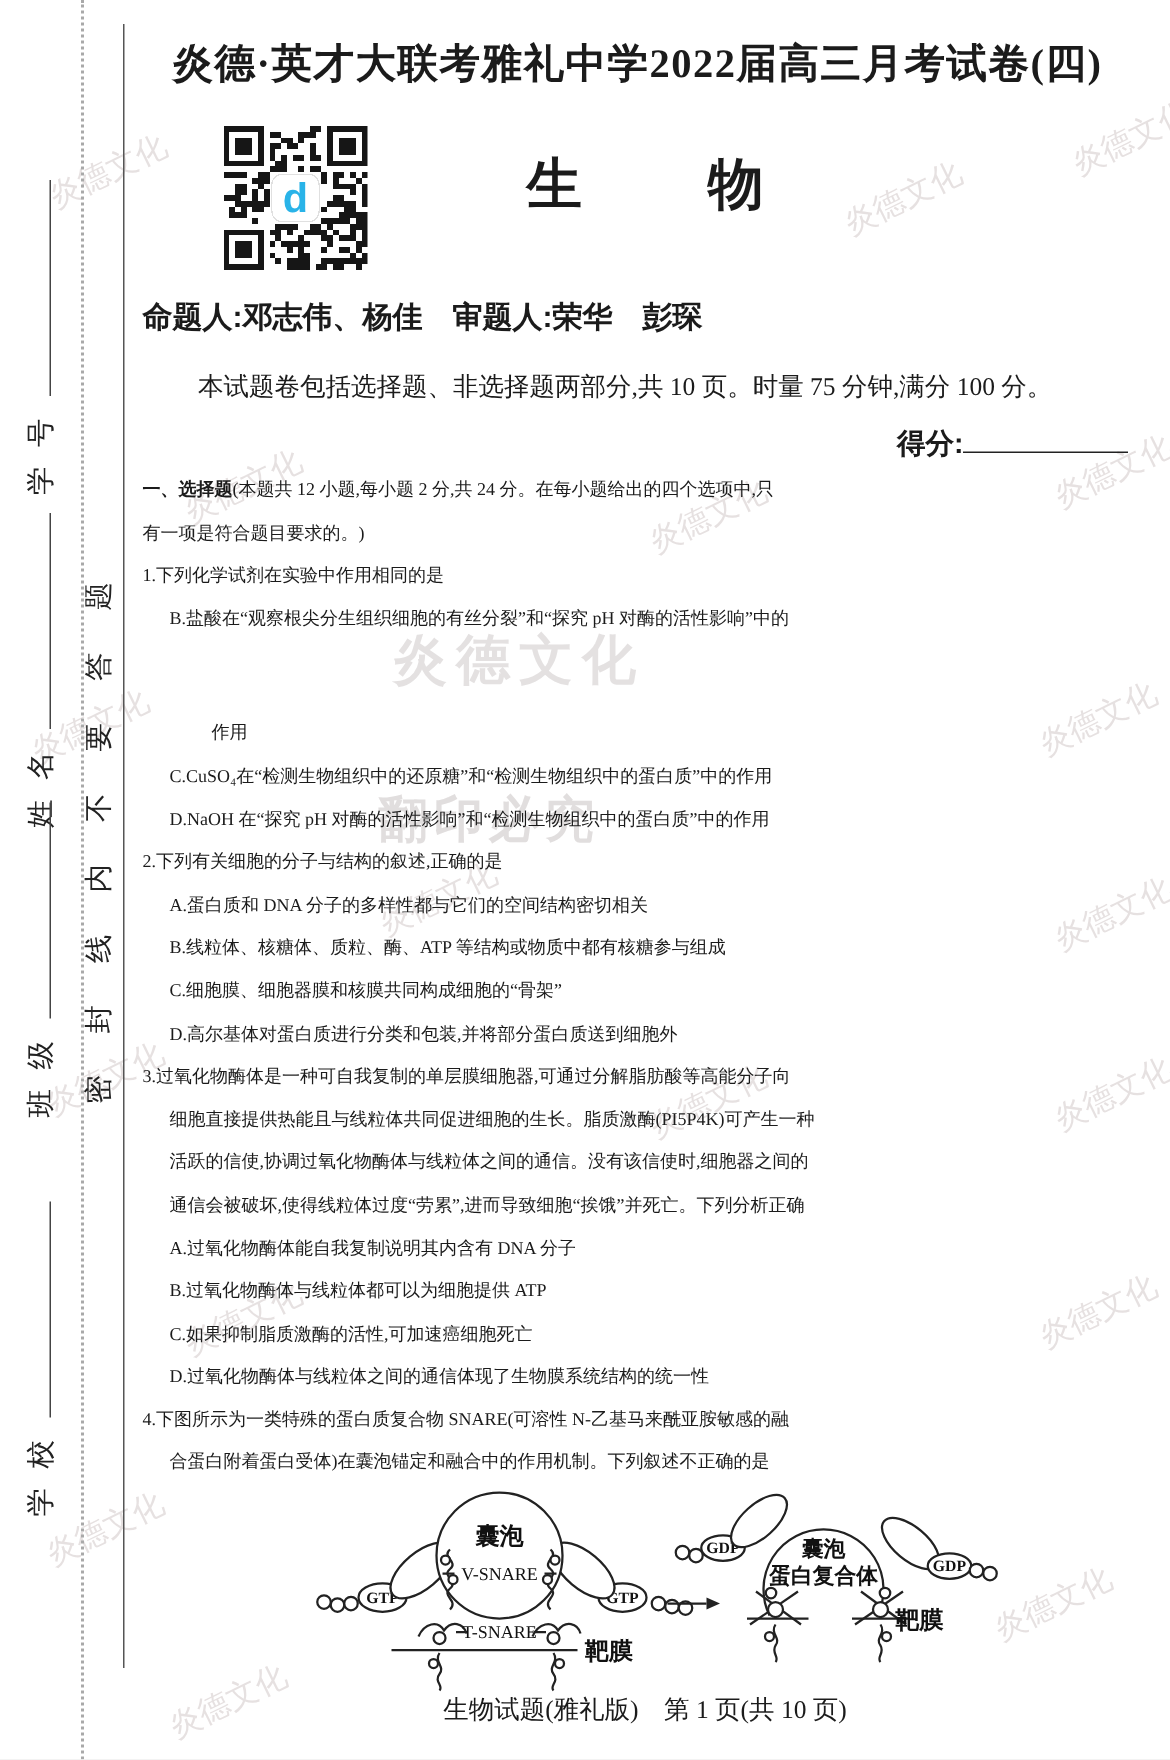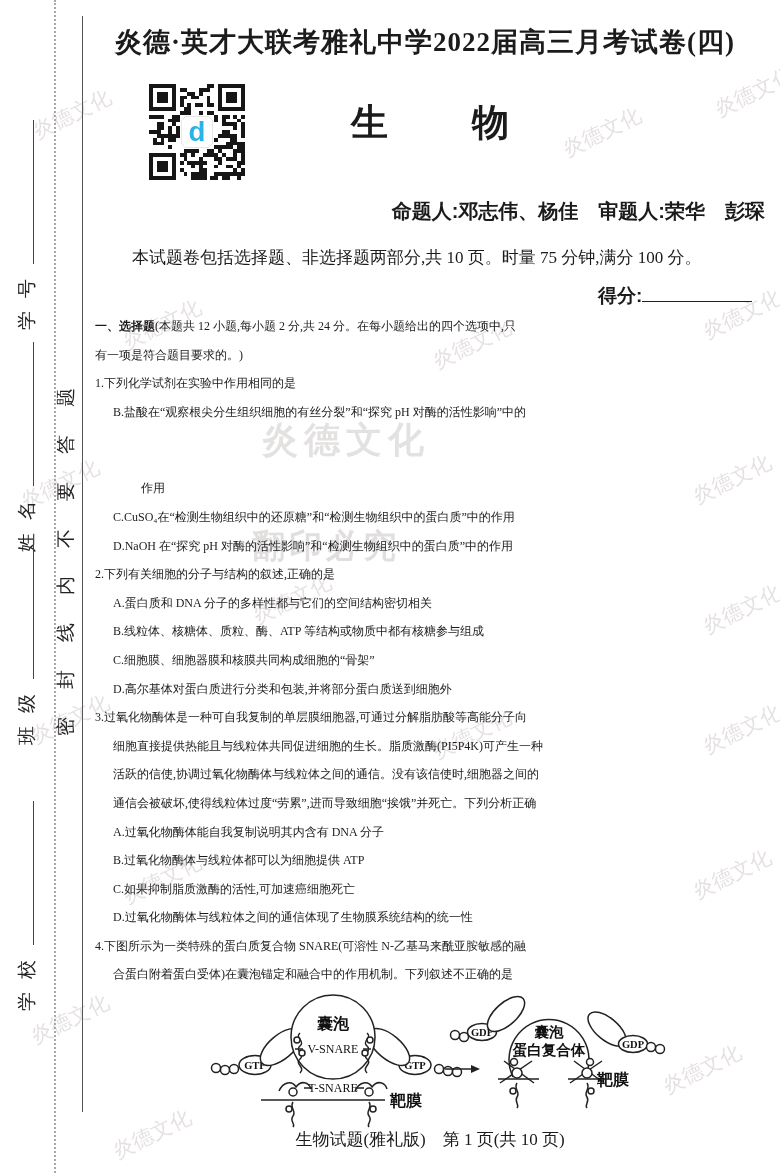--- a/index.html
+++ b/index.html
@@ -29,21 +29,21 @@
   .vblank{flex:1;border-bottom:1.2px solid #444;height:12px;margin-left:2px;}
   .vseal{position:absolute;width:420px;height:26px;display:flex;align-items:center;justify-content:center;
       transform:rotate(-90deg);font-size:19px;color:#222;letter-spacing:28px;white-space:nowrap;}
 
   
   .exam-title{position:absolute;left:95px;top:24px;width:660px;text-align:center;
       font-size:27px;font-weight:900;letter-spacing:1px;white-space:nowrap;}
   .qr-wrap{position:absolute;left:149px;top:84px;width:96px;height:96px;background:#fff;}
   .subject{position:absolute;left:95px;top:98px;width:670px;display:flex;justify-content:center;gap:84px;
       font-size:37px;font-weight:900;}
-  .authors{position:absolute;left:95px;top:198px;width:670px;text-align:right;
+  .authors{position:absolute;left:95px;top:198px;width:670px;text-align:left;
       font-size:20px;font-weight:bold;white-space:nowrap;}
   .intro{position:absolute;left:95px;top:246px;width:672px;font-size:17px;text-indent:37px;white-space:nowrap;}
   .score{position:absolute;left:598px;top:283px;font-size:19px;font-weight:bold;white-space:nowrap;}
   .score-blank{display:inline-block;width:110px;border-bottom:1.4px solid #222;height:17px;vertical-align:baseline;}
 
   
   .content{position:absolute;left:95px;top:312px;width:672px;font-size:12px;line-height:28.6px;}
   .ln{white-space:nowrap;height:28.6px;}
   .i1{padding-left:18px;}
   .i2{padding-left:46px;margin-top:48px;}

